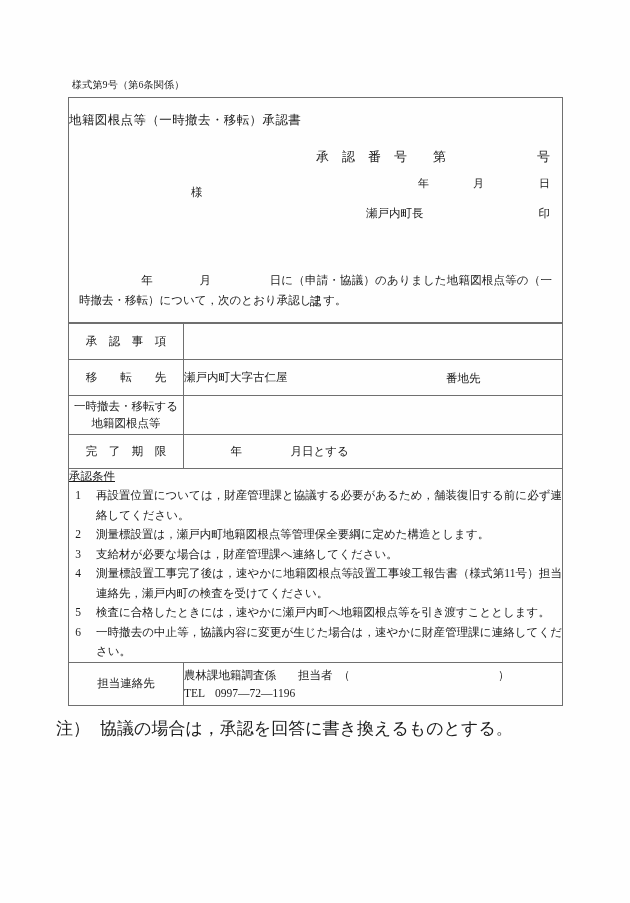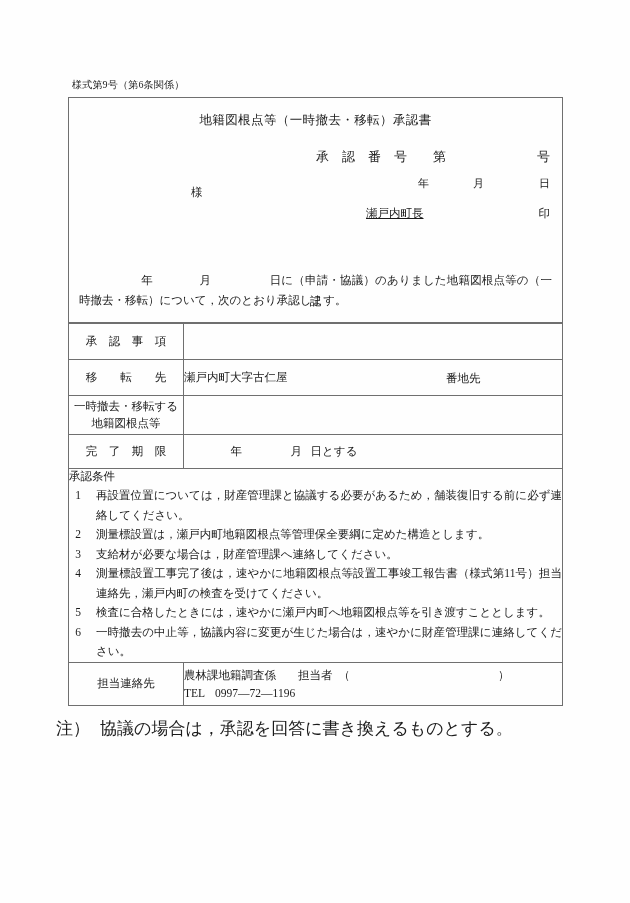--- a/index.html
+++ b/index.html
@@ -45,21 +45,20 @@
     height: 226px;
     border: 1px solid #6f6f6f;
     box-sizing: border-box;
   }
 
   .doc-title {
     position: absolute;
     left: 0;
     top: 14px;
     width: 100%;
-    text-align: center;
     font-size: 12.5px;
     letter-spacing: 0.4px;
     white-space: nowrap;
   }
 
   .approval-no {
     position: absolute;
     right: 12px;
     top: 50px;
     font-size: 13px;
@@ -86,21 +85,20 @@
     left: 0;
     right: 12px;
     top: 108px;
     font-size: 11.5px;
     white-space: nowrap;
   }
   .issuer-name {
     position: absolute;
     left: 297px;
     top: 0;
-    text-decoration: underline;
   }
   .issuer-seal {
     position: absolute;
     right: 0;
     top: 0;
   }
 
   .body-text {
     position: absolute;
     left: 10px;
@@ -155,30 +153,31 @@
 
   .val-iten {
     position: relative;
     white-space: nowrap;
   }
   .val-iten .place { display: inline-block; }
   .val-iten .banchi { position: absolute; left: 262px; top: 0; }
 
   .val-kigen .d-y { display: inline-block; width: 58px; text-align: right; }
   .val-kigen .d-m { display: inline-block; width: 60px; text-align: right; }
-  .val-kigen .d-d { display: inline-block; width: 64px; text-align: center; }
+  .val-kigen .d-d { display: inline-block; width: 64px; text-align: left; }
 
   
   td.cond-cell {
     padding: 9px 14px 12px 18px;
     vertical-align: top;
   }
   .cond-title {
     font-size: 11.5px;
     margin-bottom: 2px;
+    text-decoration: underline;
   }
   ol.cond-list {
     list-style: none;
     margin: 0;
     padding: 0;
   }
   ol.cond-list li {
     position: relative;
     padding-left: 27px;
     font-size: 11.5px;

